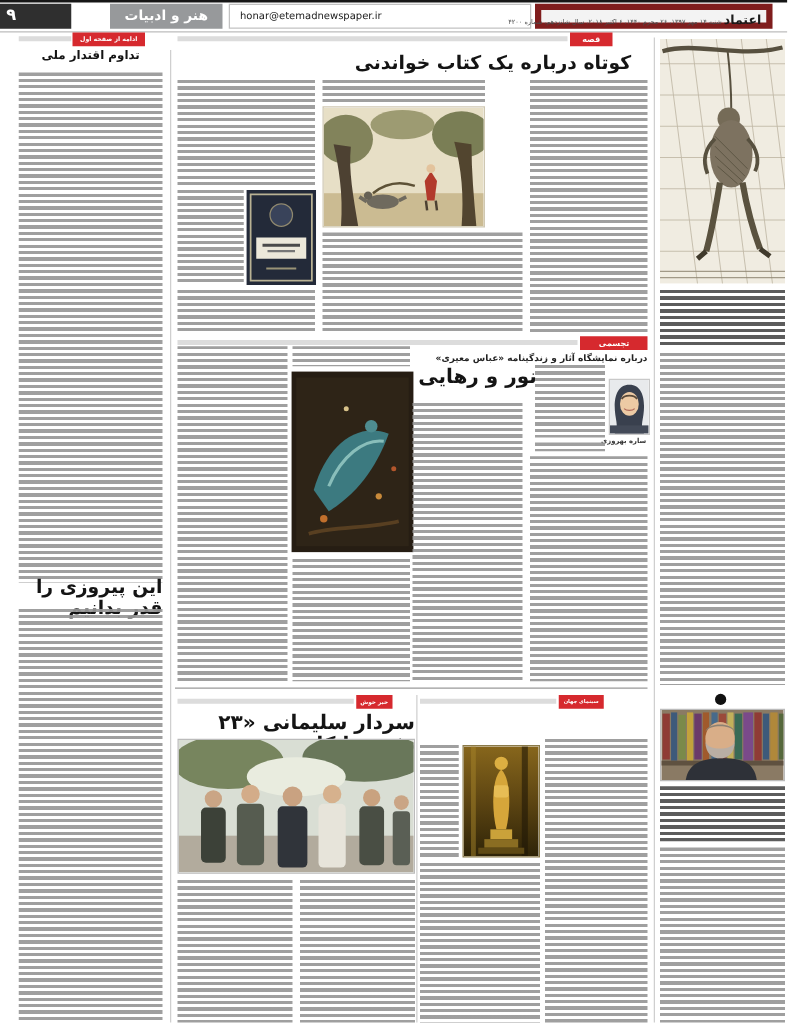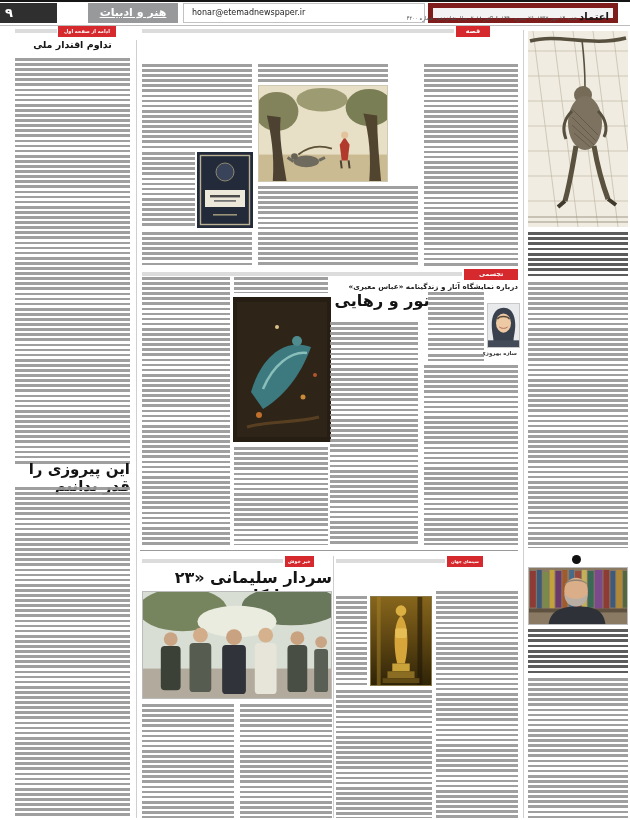--- a/index.html
+++ b/index.html
@@ -23,21 +23,21 @@
 <body>
 
 <div class="page">
 
   <div class="abs" style="left:0;top:0;width:630px;height:2px;background:#161616;"></div>
 
   <div class="abs" style="left:0;top:3px;width:57px;height:20px;background:#2f2f2f;color:#fff;font-weight:bold;font-size:13px;line-height:20px;padding-right:44px;direction:rtl;">
     <span>۹</span>
   </div>
 
-  <div class="abs" style="left:88px;top:3px;width:90px;height:20px;background:#97999b;color:#fff;font-weight:bold;font-size:11px;line-height:20px;text-align:center;direction:rtl;text-decoration:underline;">
+  <div class="abs" style="left:88px;top:3px;width:90px;height:20px;background:#97999b;color:#fff;font-weight:bold;font-size:11px;line-height:20px;text-align:center;direction:rtl;">
     <span>هنر و ادبیات</span>
   </div>
 
   <div class="abs" style="left:183px;top:3px;width:242px;height:20px;background:#fff;border:1px solid #c2c2c2;font-size:8px;color:#1a1a1a;line-height:18px;padding-left:8px;direction:ltr;">
     <span>honar@etemadnewspaper.ir</span>
   </div>
 
   <div class="abs" style="left:428px;top:3px;width:190px;height:20px;background:#f3f3f3;border:5px solid #7f1d1d;">
     <span style="position:absolute;right:4px;top:3px;font-size:10px;font-weight:bold;color:#1a1a1a;direction:rtl;">اعتماد</span>
     <span style="position:absolute;right:36px;top:5px;font-size:9px;color:#4a4a4a;direction:rtl;white-space:nowrap;transform:scale(0.58);transform-origin:right center;">شنبه ۱۴ مهر ۱۳۹۷، ۲۶ محرم ۱۴۴۰، ۶ اکتبر ۲۰۱۸، سال شانزدهم، شماره ۴۲۰۰</span>
@@ -55,20 +55,21 @@
     <span style="transform:scale(0.8);">قصه</span>
   </div>
 
   <div class="hl" style="left:15px;top:40px;width:115px;height:12px;font-size:9.5px;text-align:center;">تداوم اقتدار ملی</div>
   <div class="gk" style="left:15px;top:58px;width:115px;height:408px;"></div>
   <div class="hl" style="left:15px;top:461px;width:115px;height:12px;font-size:15px;text-align:right;">این پیروزی را قدر بدانیم</div>
   <div class="gk" style="left:15px;top:487px;width:115px;height:330px;"></div>
 
   <div class="rule-v" style="left:136px;top:40px;height:778px;"></div>
 
+  <div class="hl" style="left:255px;top:42px;width:250px;height:20px;font-size:15px;text-align:right;">کوتاه درباره یک کتاب خواندنی</div>
 
   <div class="gk" style="left:424px;top:64px;width:94px;height:202px;"></div>
   <div class="gk" style="left:258px;top:64px;width:130px;height:19px;"></div>
 
   <div class="fig" style="left:258px;top:85px;width:130px;height:97px;border:1px solid #cfc8b2;">
     <svg viewBox="0 0 130 97" preserveAspectRatio="none">
       <rect width="130" height="97" fill="#e7dfc6"></rect>
       <rect y="70" width="130" height="27" fill="#cbbb92"></rect>
       <ellipse cx="18" cy="26" rx="22" ry="20" fill="#77794f" opacity="0.9"></ellipse>
       <ellipse cx="112" cy="22" rx="24" ry="19" fill="#6e7348" opacity="0.9"></ellipse>

